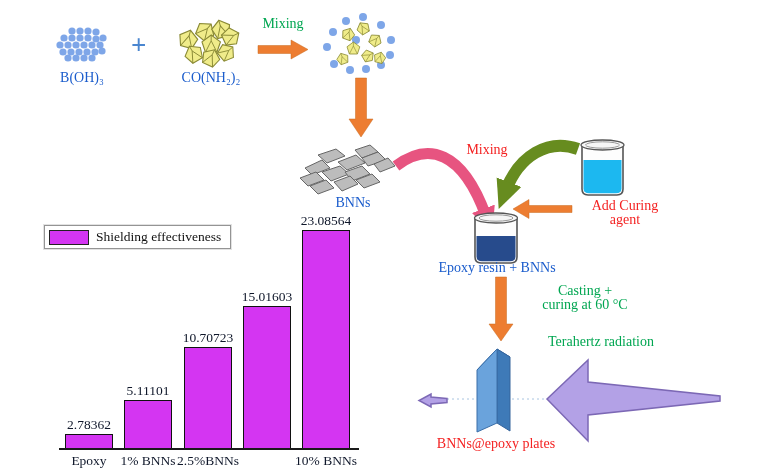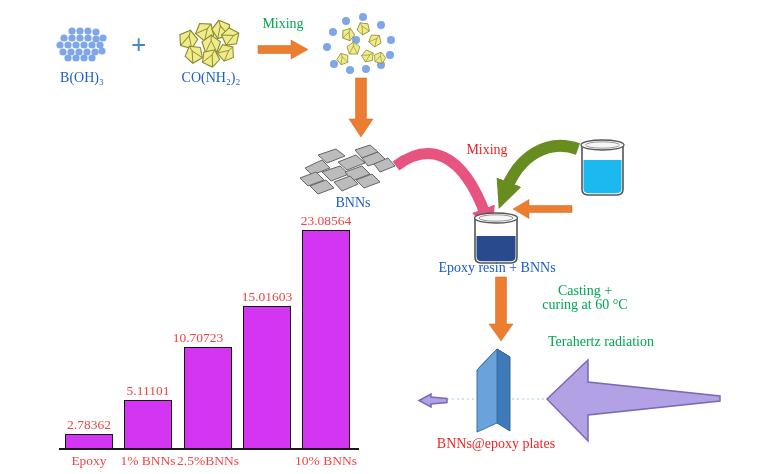--- a/index.html
+++ b/index.html
@@ -27,21 +27,21 @@
   .liquid-cyan{fill:var(--cyan_liquid);}
   .liquid-navy{fill:var(--navy_liquid);}
   .purple-shape{fill:var(--purple_fill);stroke:var(--purple_stroke);stroke-width:1.5;}
   .plate-front{fill:var(--plate_front);stroke:#3a6ea8;stroke-width:1;}
   .plate-side{fill:var(--plate_side);stroke:#35649c;stroke-width:1;}
   .plate-top{fill:var(--plate_top);stroke:#3a6ea8;stroke-width:1;}
   .beam-line{stroke:#a8c4e0;stroke-width:1;stroke-dasharray:2,3;fill:none;}
   
   #chart{position:absolute;left:0;top:0;width:771px;height:474px;pointer-events:none;}
   .bar{position:absolute;border:1px solid #111;box-sizing:border-box;}
-  .bar-value,.bar-cat{position:absolute;width:90px;text-align:center;font-size:13.5px;color:#ef4444;}
+  .bar-value,.bar-cat{position:absolute;width:90px;text-align:center;font-size:13.5px;color:#0f172a;}
   .x-axis{position:absolute;left:59px;top:448px;width:300px;height:2px;background:#1a1a1a;}
   #legend{position:absolute;left:44px;top:225px;display:flex;align-items:center;gap:7px;
           border:1px solid #949494;box-shadow:0 0 0 1px #e2e2e2;background:#fff;
           padding:3px 9px 3px 4px;font-size:13.5px;color:#111;}
   #legend .swatch{display:inline-block;width:38px;height:13px;background:var(--bar_fill);border:1px solid #222;}
 </style>
 </head>
 <body>
 
 <div id="canvas">
@@ -175,40 +175,48 @@
     <polygon class="purple-shape" points="547,399 588,360 588,382 720,396 720,401 588,415 588,441"></polygon>
   </svg>
 
   <div class="lbl blue" style="left:56px;top:71px;width:52px;">B(OH)₃</div>
   <div class="plus" style="left:131px;top:32px;">+</div>
   <div class="lbl blue" style="left:176px;top:71px;width:70px;">CO(NH₂)₂</div>
   <div class="lbl green" style="left:256px;top:17px;width:54px;">Mixing</div>
   <div class="lbl blue" style="left:327px;top:196px;width:52px;">BNNs</div>
 
   <div class="lbl red" style="left:461px;top:143px;width:52px;">Mixing</div>
+  <div class="lbl red" style="left:585px;top:199px;width:80px;">
+    <span>Add Curing</span><br>
+    <span>agent</span>
+  </div>
   <div class="lbl blue" style="left:437px;top:261px;width:120px;">Epoxy resin + BNNs</div>
   <div class="lbl green" style="left:534px;top:284px;width:102px;">
     <span>Casting +</span><br>
     <span>curing at 60 °C</span>
   </div>
   <div class="lbl red" style="left:436px;top:437px;width:120px;">BNNs@epoxy plates</div>
   <div class="lbl green" style="left:543px;top:335px;width:116px;">Terahertz radiation</div>
 
   <div id="chart">
       <div class="bar" style="left: 65px; top: 434px; width: 48px; height: 15px; background: rgb(212, 53, 242);"></div>
       <div class="bar-value" style="left: 44px; top: 417px;">2.78362</div>
       <div class="bar-cat" style="left: 44px; top: 453px;">Epoxy</div>
       <div class="bar" style="left: 124px; top: 400px; width: 48px; height: 49px; background: rgb(212, 53, 242);"></div>
       <div class="bar-value" style="left: 103px; top: 383px;">5.11101</div>
       <div class="bar-cat" style="left: 103px; top: 453px;">1% BNNs</div>
       <div class="bar" style="left: 184px; top: 347px; width: 48px; height: 102px; background: rgb(212, 53, 242);"></div>
-      <div class="bar-value" style="left: 153px; top: 330px;">10.70723</div>
+      <div class="bar-value" style="left: 163px; top: 330px;">10.70723</div>
       <div class="bar-cat" style="left: 163px; top: 453px;">2.5%BNNs</div>
       <div class="bar" style="left: 243px; top: 306px; width: 48px; height: 143px; background: rgb(212, 53, 242);"></div>
       <div class="bar-value" style="left: 222px; top: 289px;">15.01603</div>
       <div class="bar-cat" style="left: 222px; top: 453px; margin-top: 36px;">5% BNNs</div>
       <div class="bar" style="left: 302px; top: 230px; width: 48px; height: 219px; background: rgb(212, 53, 242);"></div>
       <div class="bar-value" style="left: 281px; top: 213px;">23.08564</div>
       <div class="bar-cat" style="left: 281px; top: 453px;">10% BNNs</div>
     </div>
   <div class="x-axis"></div>
+  <div id="legend">
+    <span class="swatch"></span>
+    <span>Shielding effectiveness</span>
+  </div>
 
 </div>
 
 </body></html>

